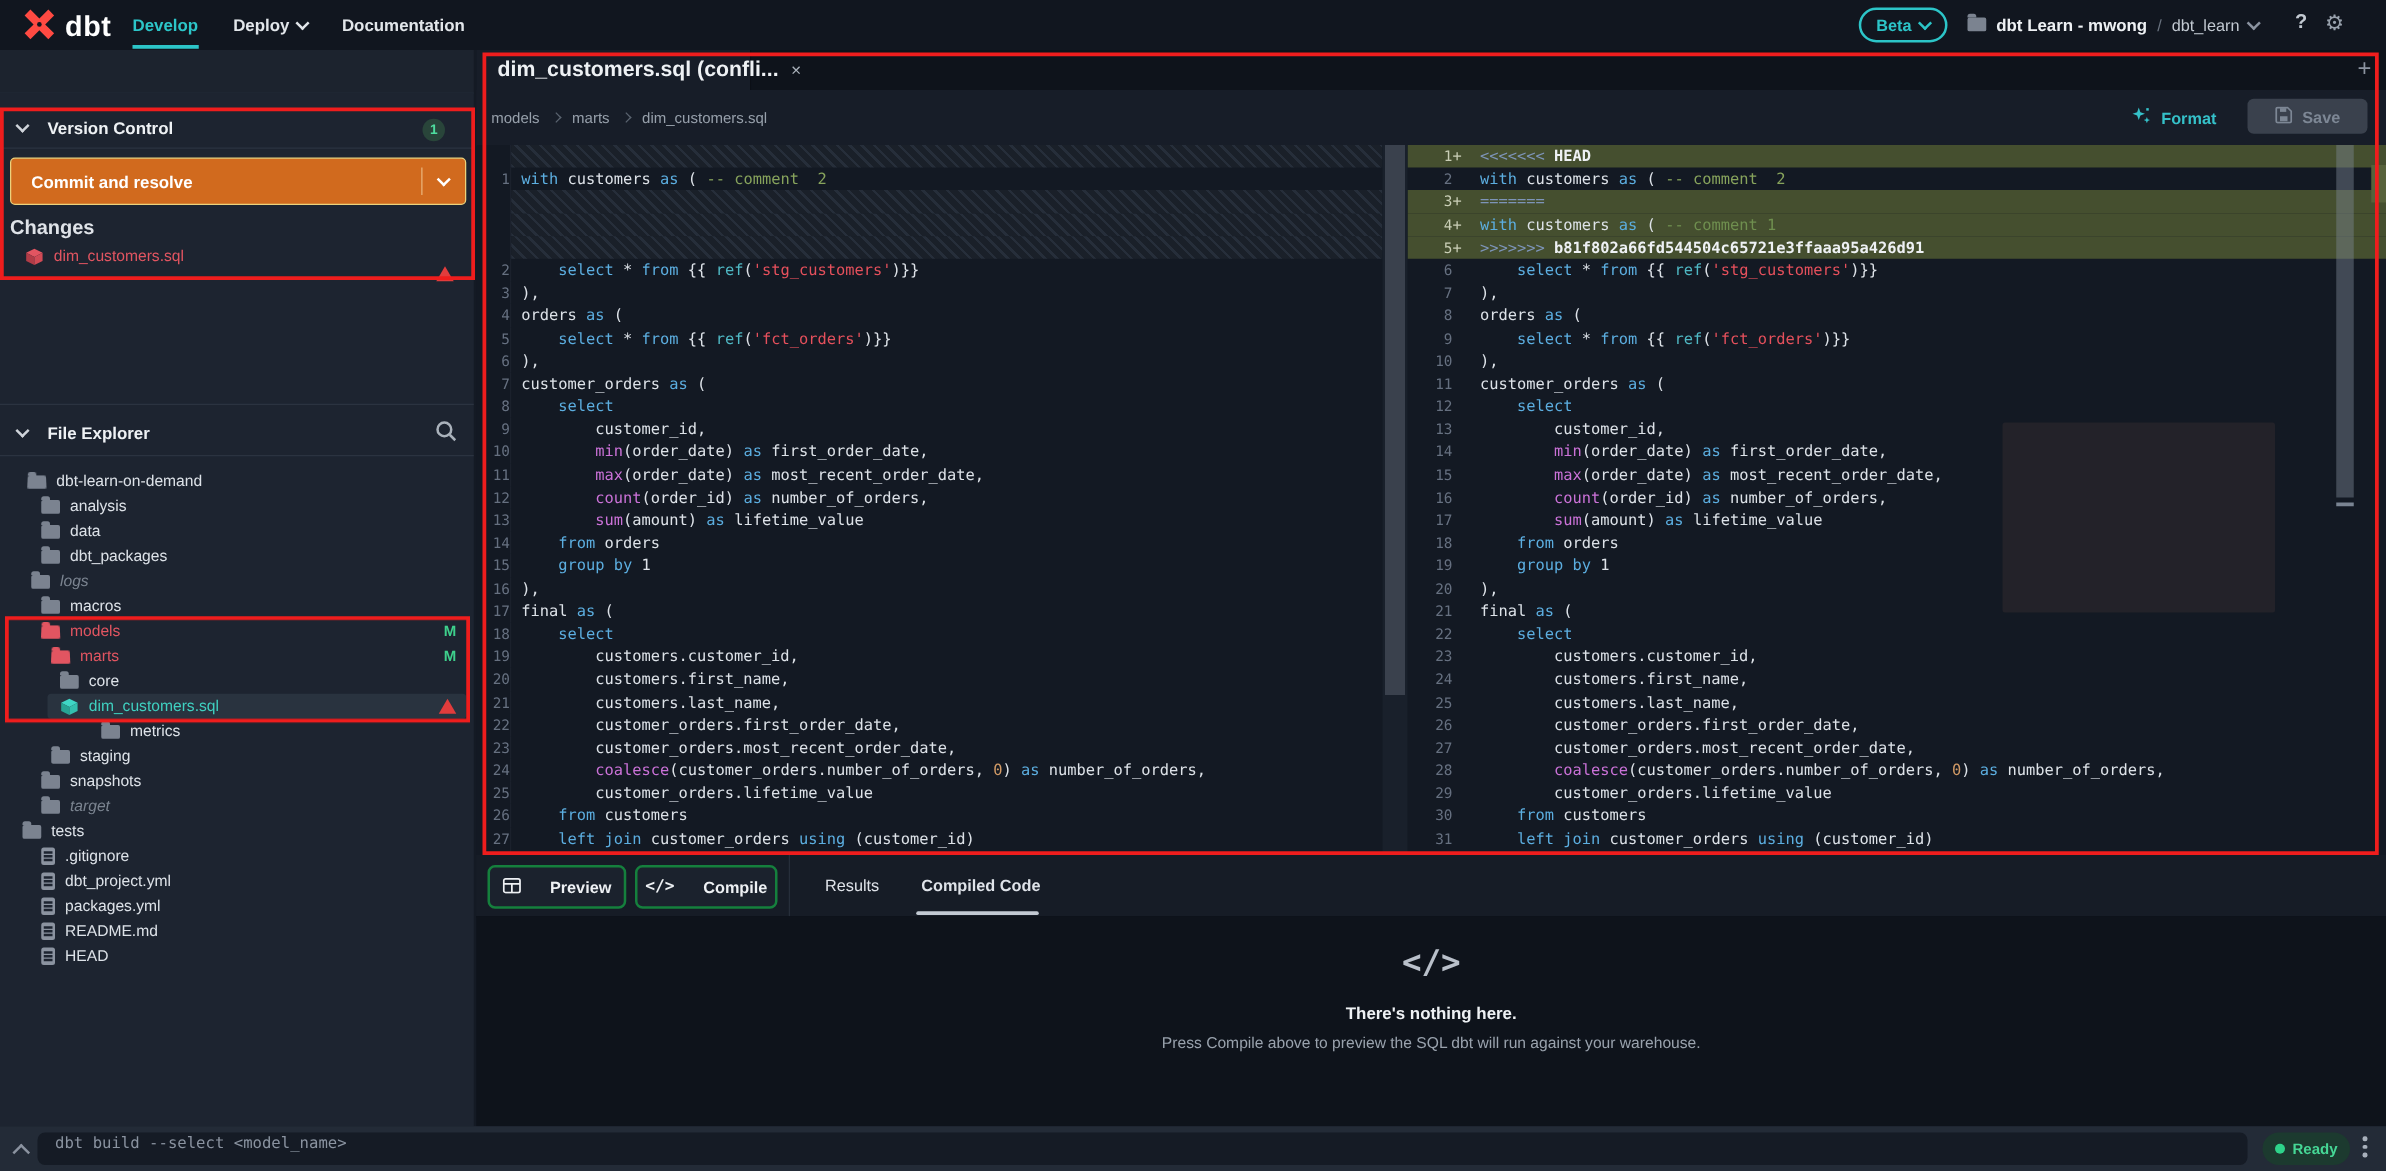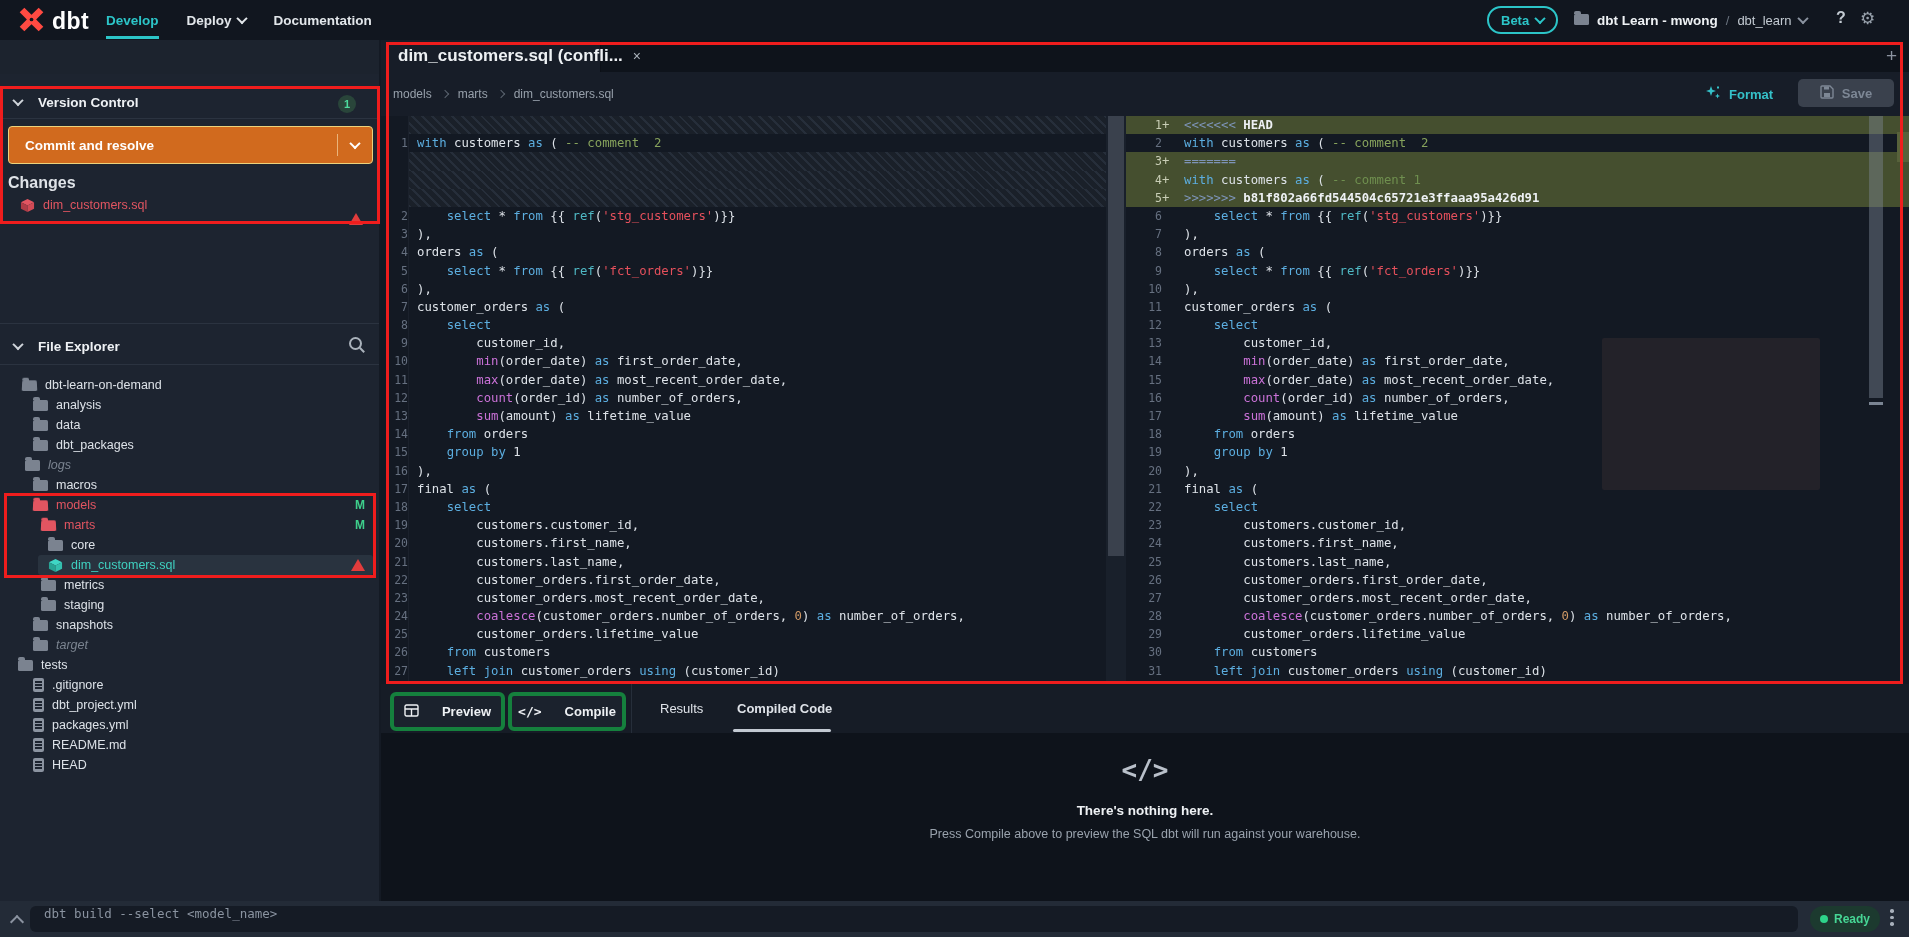--- a/index.html
+++ b/index.html
@@ -94,21 +94,21 @@
   .c-hd{color:#eef1f4;font-weight:bold;} .c-pl{color:#dde2e8;}
   #cstrip{left:725px;top:0;width:20px;height:568px;background:#19202b;}
   #cthumb{left:2px;top:0;width:16px;height:440px;background:#3a414d;}
   #rsthumb{left:1488px;top:0;width:14px;height:282px;background:rgba(122,132,146,.45);}
   #rstick{left:1488px;top:286px;width:14px;height:3px;background:#7a8492;}
   #rulermark{left:1516px;top:16px;width:12px;height:30px;background:#57623b;}
   #darkoverlay{left:1221px;top:222px;width:218px;height:152px;background:#232229;border-radius:2px;}
 
   
   #toolbar{left:381px;top:684px;width:1528px;height:49px;background:#161c26;border-bottom:1px solid #0b0f15;}
-  .obtn{position:absolute;top:8px;height:31px;border:4px solid #15803d;border-radius:6px;background:#1b222d;display:flex;align-items:center;justify-content:center;gap:23px;color:#eef1f4;font-weight:bold;font-size:13px;}
+  .obtn{position:absolute;top:8px;height:31px;border:2px solid #15803d;border-radius:6px;background:#1b222d;display:flex;align-items:center;justify-content:center;gap:23px;color:#eef1f4;font-weight:bold;font-size:13px;}
   #previewbtn{left:9px;width:107px;}
   #compilebtn{left:127px;width:110px;}
   #tooldiv{left:250px;top:0;width:1px;height:49px;background:#262e3a;position:absolute;}
   .rtab{position:absolute;top:0;height:49px;display:flex;align-items:center;font-size:13px;color:#dfe3e9;}
   #tab-results{left:279px;}
   #tab-compiled{left:356px;font-weight:bold;}
   #compiled-underline{left:352px;top:45px;width:98px;height:3px;background:#c2c9d2;position:absolute;border-radius:2px;}
   .codeicon{font-family:"DejaVu Sans Mono",monospace;font-weight:bold;}
 
   
@@ -313,21 +313,21 @@
               <path d="M8 1 L15 4.5 L8 8 L1 4.5 Z" fill="#3fd6c5"></path>
               <path d="M1 4.5 L8 8 V15 L1 11.5 Z" fill="#27a394"></path>
               <path d="M15 4.5 L8 8 V15 L15 11.5 Z" fill="#33bfae"></path>
             </svg>
           </span>
           <span class="lbl">dim_customers.sql</span>
           <span class="right">
             <span class="warn"></span>
           </span>
         </div>
-        <div class="trow" style="padding-left: 41px;">
+        <div class="trow" style="padding-left: 41px; margin-left: 40px;">
           <span style="display: inline-flex;">
             <span class="folder"></span>
           </span>
           <span class="lbl">metrics</span>
         </div>
         <div class="trow" style="padding-left: 41px;">
           <span style="display: inline-flex;">
             <span class="folder"></span>
           </span>
           <span class="lbl">staging</span>

